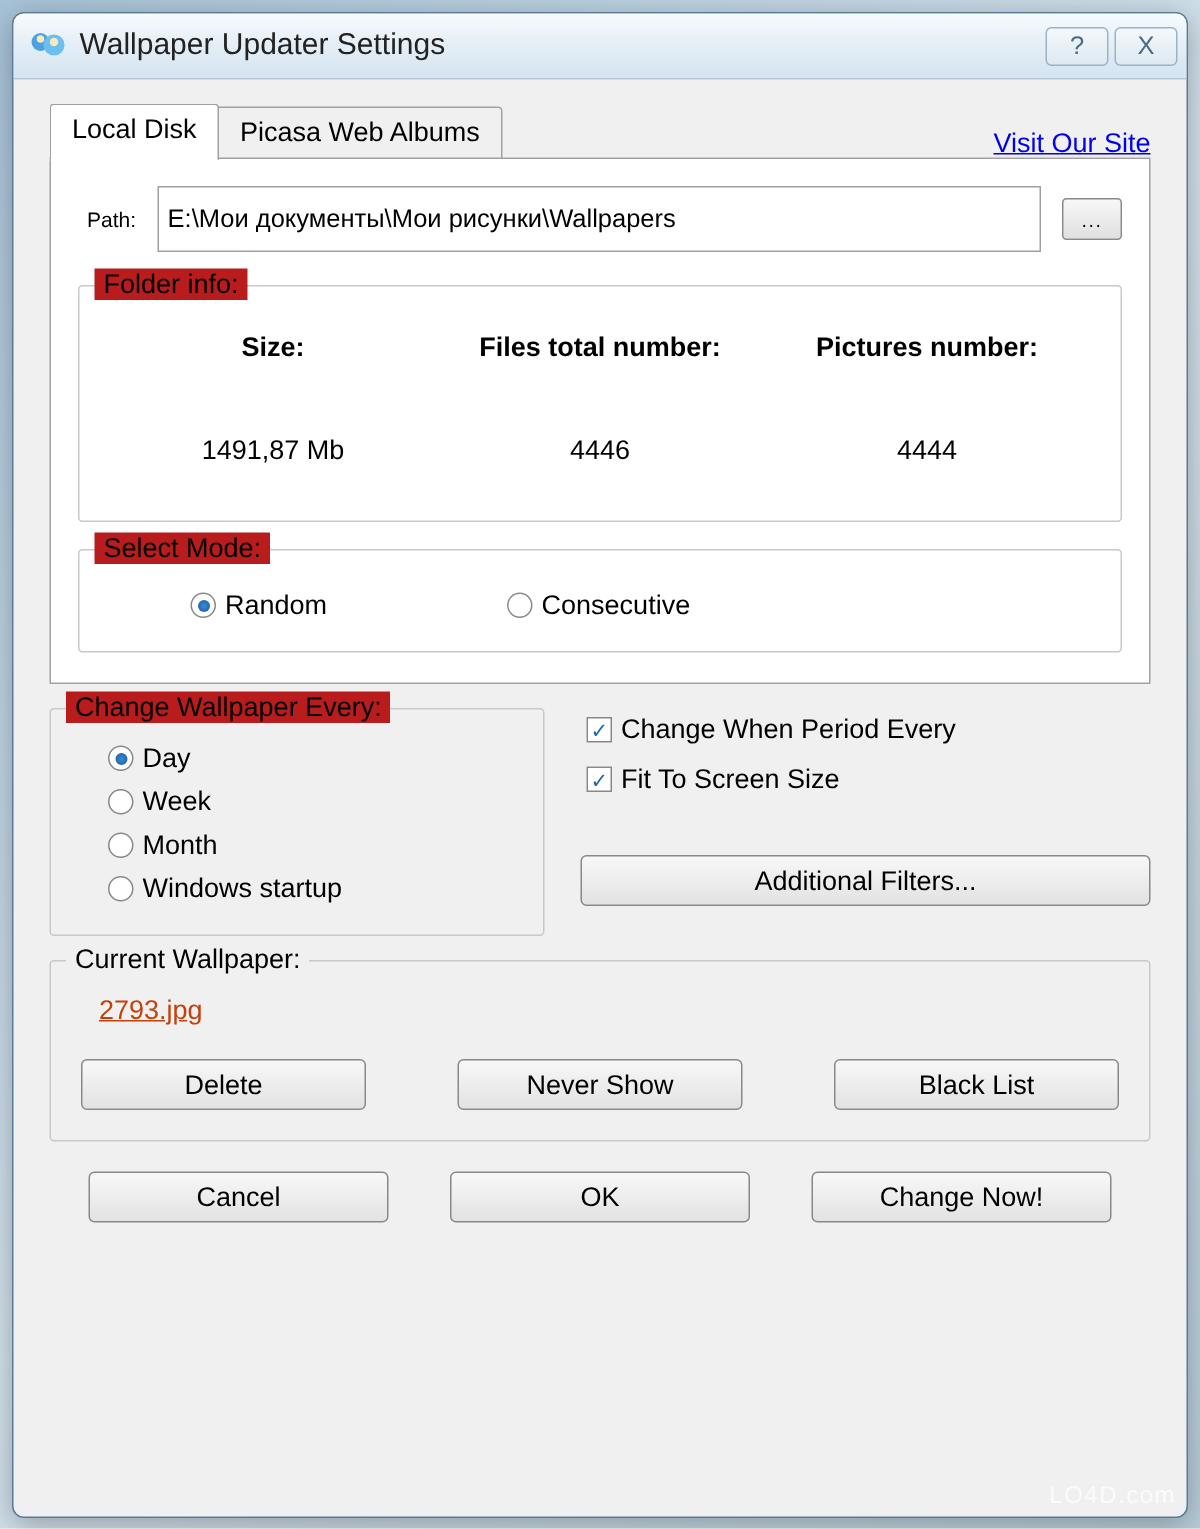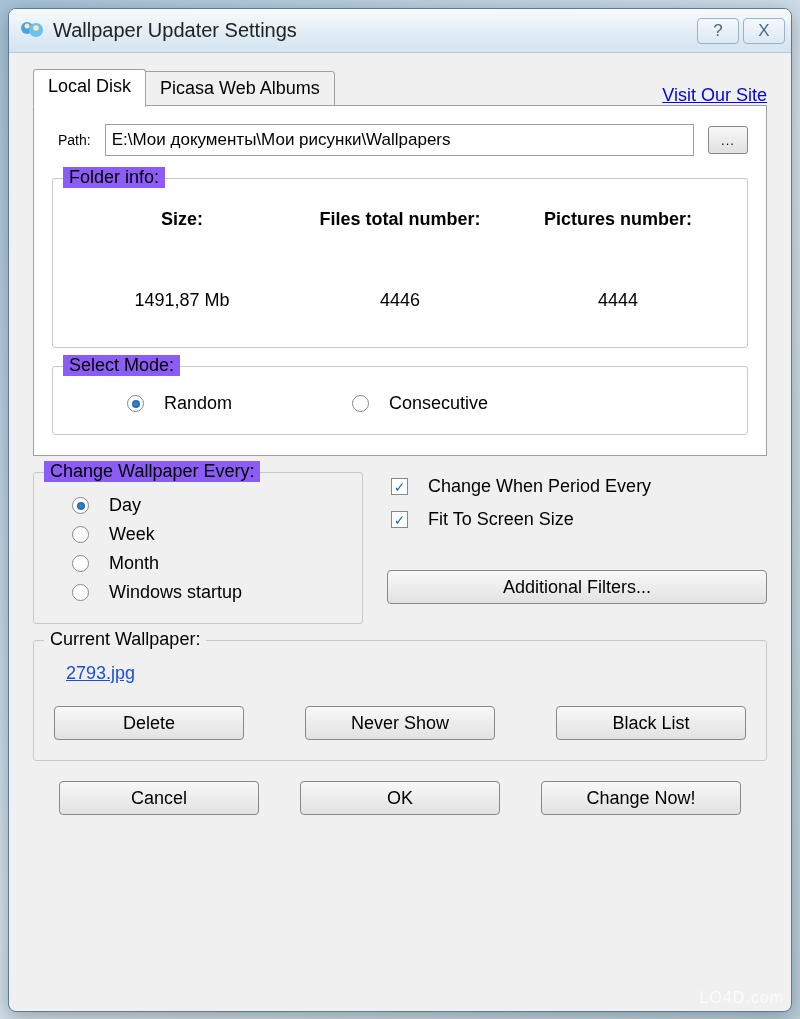--- a/index.html
+++ b/index.html
@@ -95,21 +95,21 @@
 .path-row {
   display: flex;
   align-items: center;
   gap: 14px;
   margin-bottom: 22px;
   padding-left: 6px;
 }
 .path-label { font-size: 14px; }
 .path-input {
   flex: 1;
-  height: 32px;
+  height: 44px;
   border: 1px solid #a0a0a0;
   padding: 2px 6px;
   font-size: 17px;
   font-family: inherit;
 }
 .browse-btn {
   width: 40px; height: 28px;
   border: 1px solid #888;
   background: linear-gradient(to bottom, #f8f8f8, #e0e0e0);
   border-radius: 3px;
@@ -120,43 +120,43 @@
 .fieldset {
   border: 1px solid #c8c8c8;
   border-radius: 3px;
   padding: 16px 14px 20px 14px;
   margin-bottom: 18px;
   position: relative;
 }
 .fieldset-legend {
   position: absolute;
   top: -12px; left: 10px;
-  background: #8b5cf6;
+  background: #b91c1c;
   padding: 0 6px;
   font-size: 18px;
 }
 .content > .fieldset .fieldset-legend { background: #f0f0f0; }
 .info-grid {
   display: grid;
   grid-template-columns: 1fr 1fr 1fr;
   text-align: center;
-  row-gap: 60px;
+  row-gap: 48px;
   padding: 14px 6px 16px 6px;
 }
 .info-h { font-weight: bold; font-size: 18px; }
 .info-v { font-size: 18px; }
 .mode-row {
   display: flex;
   gap: 120px;
   padding: 10px 0 0 60px;
 }
 .radio-item, .check-item {
   display: flex;
   align-items: center;
-  gap: 20px;
+  gap: 6px;
   font-size: 18px;
 }
 .radio {
   width: 17px; height: 17px;
   border: 1px solid #888;
   border-radius: 50%;
   background: #fff;
   display: inline-flex;
   align-items: center; justify-content: center;
 }
@@ -199,21 +199,21 @@
   height: 34px;
   border: 1px solid #888;
   background: linear-gradient(to bottom, #f8f8f8, #e2e2e2);
   border-radius: 4px;
   font-size: 18px;
   font-family: inherit;
   cursor: pointer;
 }
 .filters-btn { width: 100%; }
 .current-link {
-  color: #1d4ed8;
+  color: #c2410c;
   text-decoration: underline;
   font-size: 18px;
   cursor: pointer;
   padding-left: 18px;
   display: inline-block;
   margin: 6px 0 22px 0;
 }
 .action-row {
   display: flex;
   justify-content: space-between;

